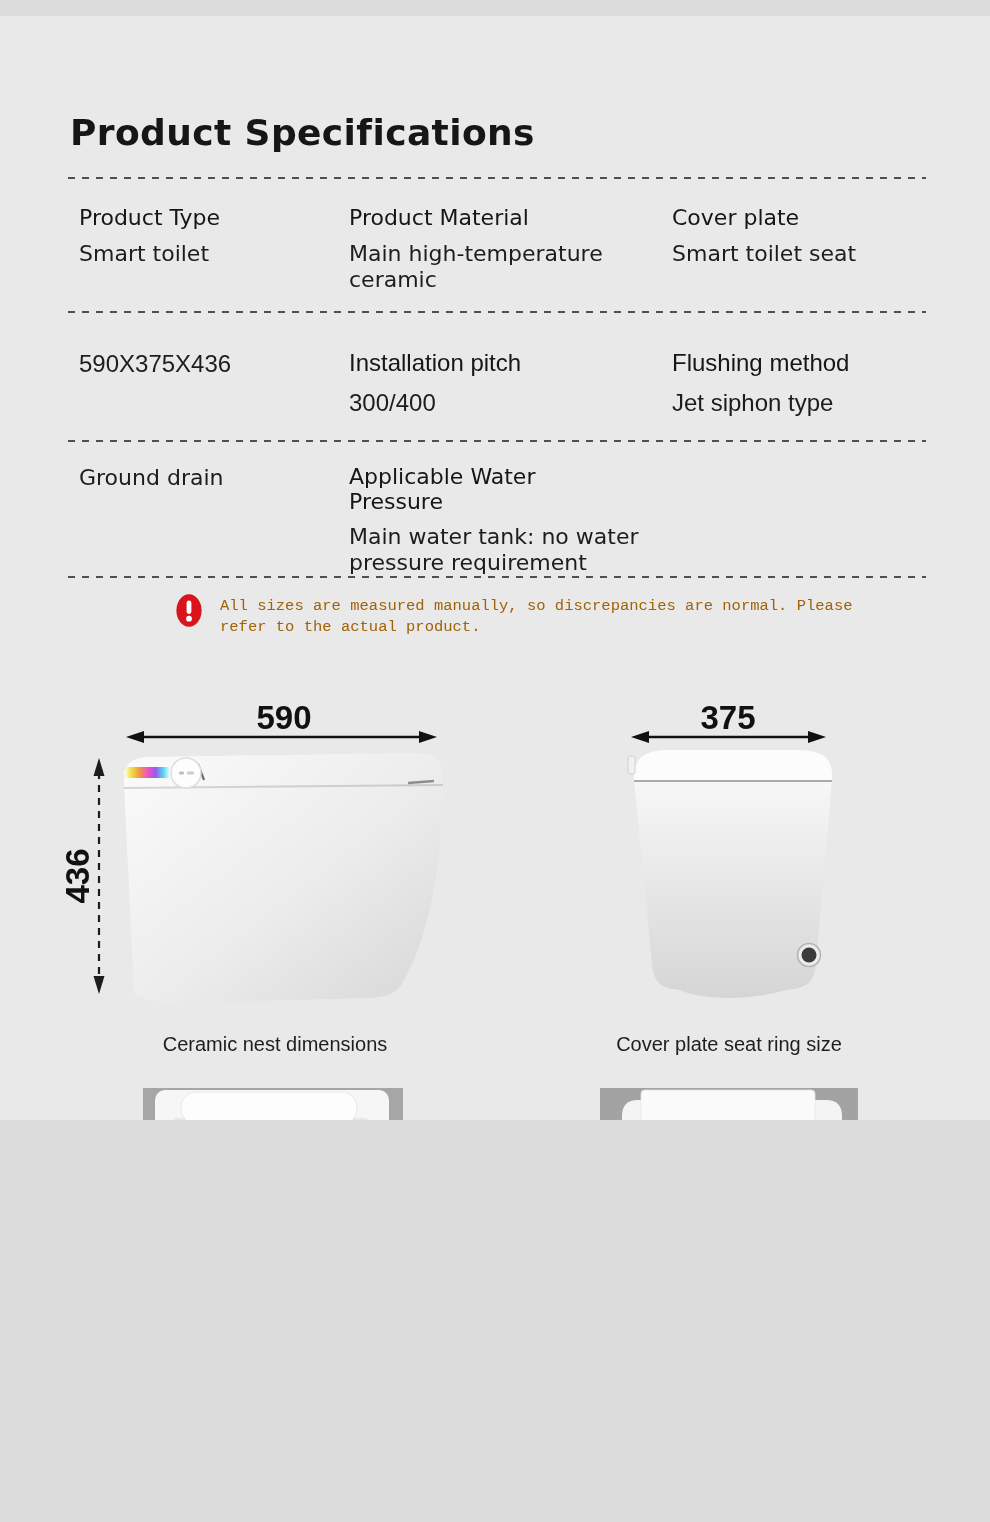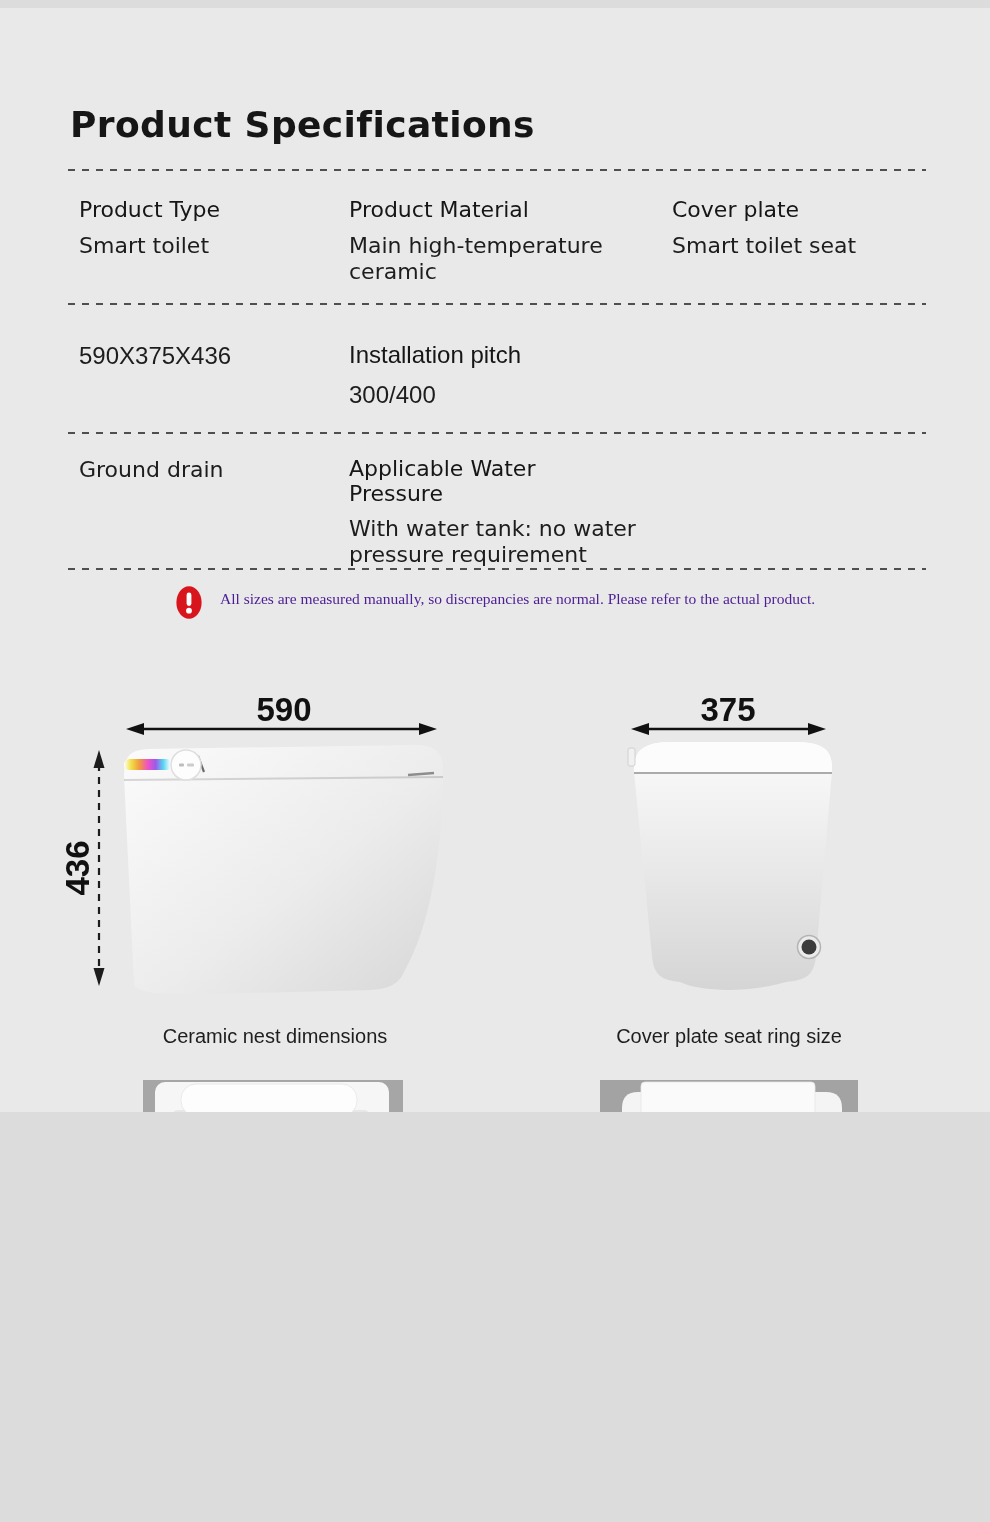--- a/index.html
+++ b/index.html
@@ -2,21 +2,21 @@
 <html style="--bg: #e9e9e9; --text: #1b1b1b; --divider: #4f4f4f; --warning-red: #d8151d; --photo-bg-left: #a6a6a6; --photo-bg-right: #a3a3a3;"><head>
 <meta charset="utf-8">
 <style>
   :root{
     --bg:#e9e9e9; --text:#1b1b1b; --divider:#4f4f4f;
     --warning-red:#d8151d; --photo-bg-left:#a6a6a6; --photo-bg-right:#a3a3a3;
   }
   *{margin:0;padding:0;box-sizing:border-box;}
   html,body{background:#dcdcdc;}
   .canvas{
-    position:relative;width:990px;height:1104px;margin:8px auto;
+    position:relative;width:990px;height:1104px;margin:16px auto;
     background:var(--bg);color:var(--text);
     font-family:"DejaVu Sans",sans-serif;overflow:hidden;
   }
 
   .page-title{
     position:absolute;left:70px;top:96px;
     font-size:36px;font-weight:600;letter-spacing:.4px;color:#161616;
   }
   .dash{
     position:absolute;left:68px;width:858px;height:2px;
@@ -33,22 +33,22 @@
   .row-cond .spec-label,.row-cond .spec-value{font-family:"Liberation Sans",sans-serif;font-size:24px;}
   .row-cond .spec-label{margin-bottom:12px;}
   .w240{max-width:240px;}
   .w235{max-width:235px;}
   .w305{max-width:305px;}
   .w330{max-width:330px;}
 
   .note{position:absolute;left:176px;top:578px;display:flex;}
   .note-icon{flex:none;width:26px;height:33px;margin-right:18px;}
   .note-text{
-    font-family:Liberation Serif, serif;font-size:15.5px;line-height:1.38;
-    color:#4c1d95;max-width:640px;padding-top:2px;
+    font-family:Liberation Mono, monospace;font-size:15.5px;line-height:1.38;
+    color:#a16207;max-width:640px;padding-top:2px;
   }
 
   .diagram{position:absolute;}
   .caption{
     position:absolute;font-family:"Liberation Sans",sans-serif;font-size:20px;
     color:#1e1e1e;text-align:center;
   }
   svg text{font-family:"Liberation Sans",sans-serif;}
   .dim-big{font-size:33px;font-weight:700;fill:#111;}
   .dim-small{font-size:27px;font-weight:400;fill:#2e2e2e;}
@@ -81,29 +81,34 @@
   </section>
 
   <section class="spec-row row-cond" style="top:334px">
     <div class="cell c1">
       <div class="spec-value">590X375X436</div>
     </div>
     <div class="cell c2">
       <div class="spec-label">Installation pitch</div>
       <div class="spec-value">300/400</div>
     </div>
+    <div class="cell c3">
+
+      <div class="spec-label">Flushing method</div>
+      <div class="spec-value">Jet siphon type</div>
+    </div>
   </section>
 
   <section class="spec-row row-geo" style="top:449px">
     <div class="cell c1">
       <div class="spec-value">Ground drain</div>
     </div>
     <div class="cell c2">
       <div class="spec-label w235">Applicable Water Pressure</div>
-      <div class="spec-value w330">With water tank: no water pressure requirement</div>
+      <div class="spec-value w330">Main water tank: no water pressure requirement</div>
     </div>
   </section>
 
   <div class="note">
     <svg class="note-icon" viewBox="0 0 26 33">
       <ellipse cx="13" cy="16.5" rx="12.6" ry="16.2" fill="var(--warning-red)"></ellipse>
       <rect x="10.6" y="6.5" width="4.8" height="13.5" rx="2.4" fill="#ffffff"></rect>
       <circle cx="13" cy="24.7" r="2.9" fill="#ffffff"></circle>
     </svg>
     <div class="note-text">All sizes are measured manually, so discrepancies are normal. Please refer to the actual product.</div>

